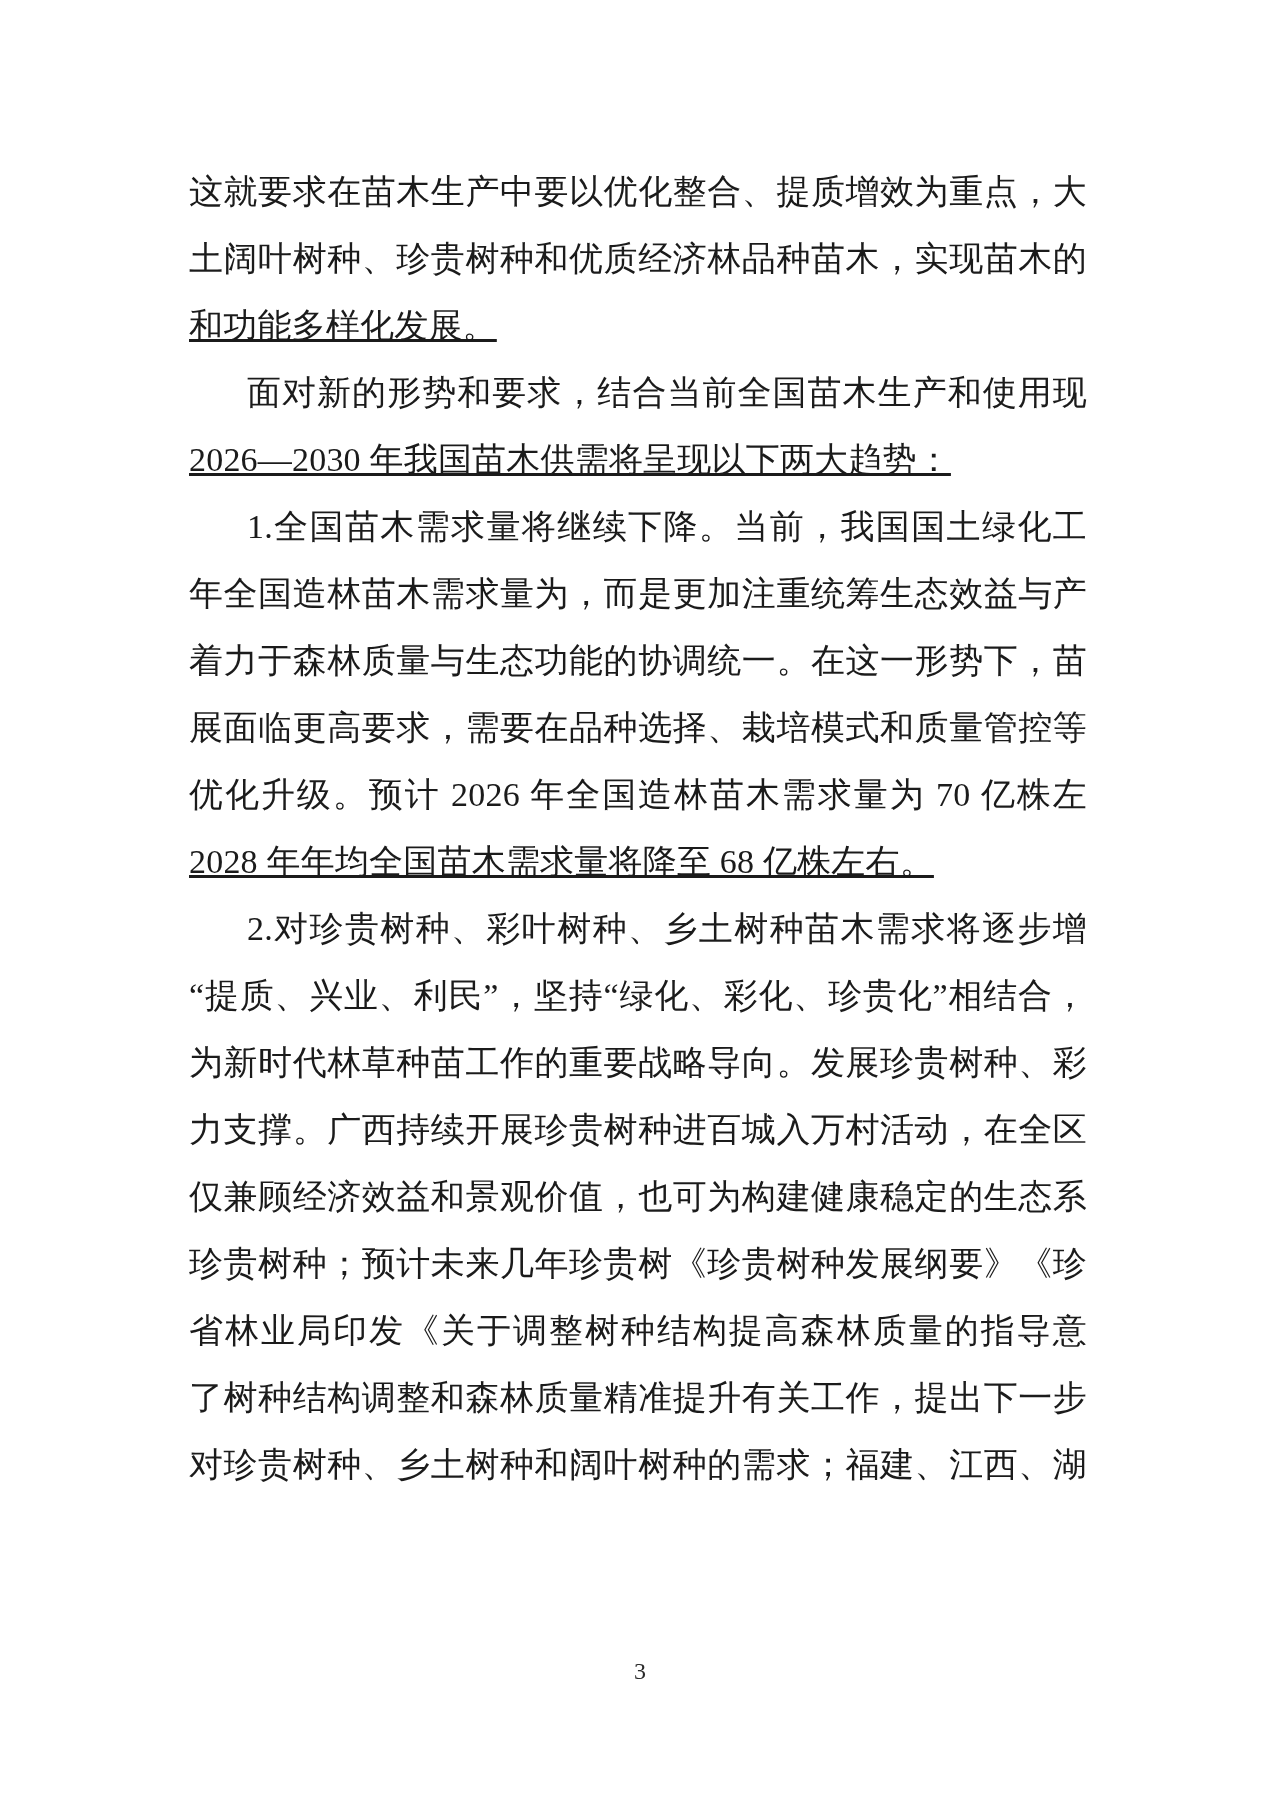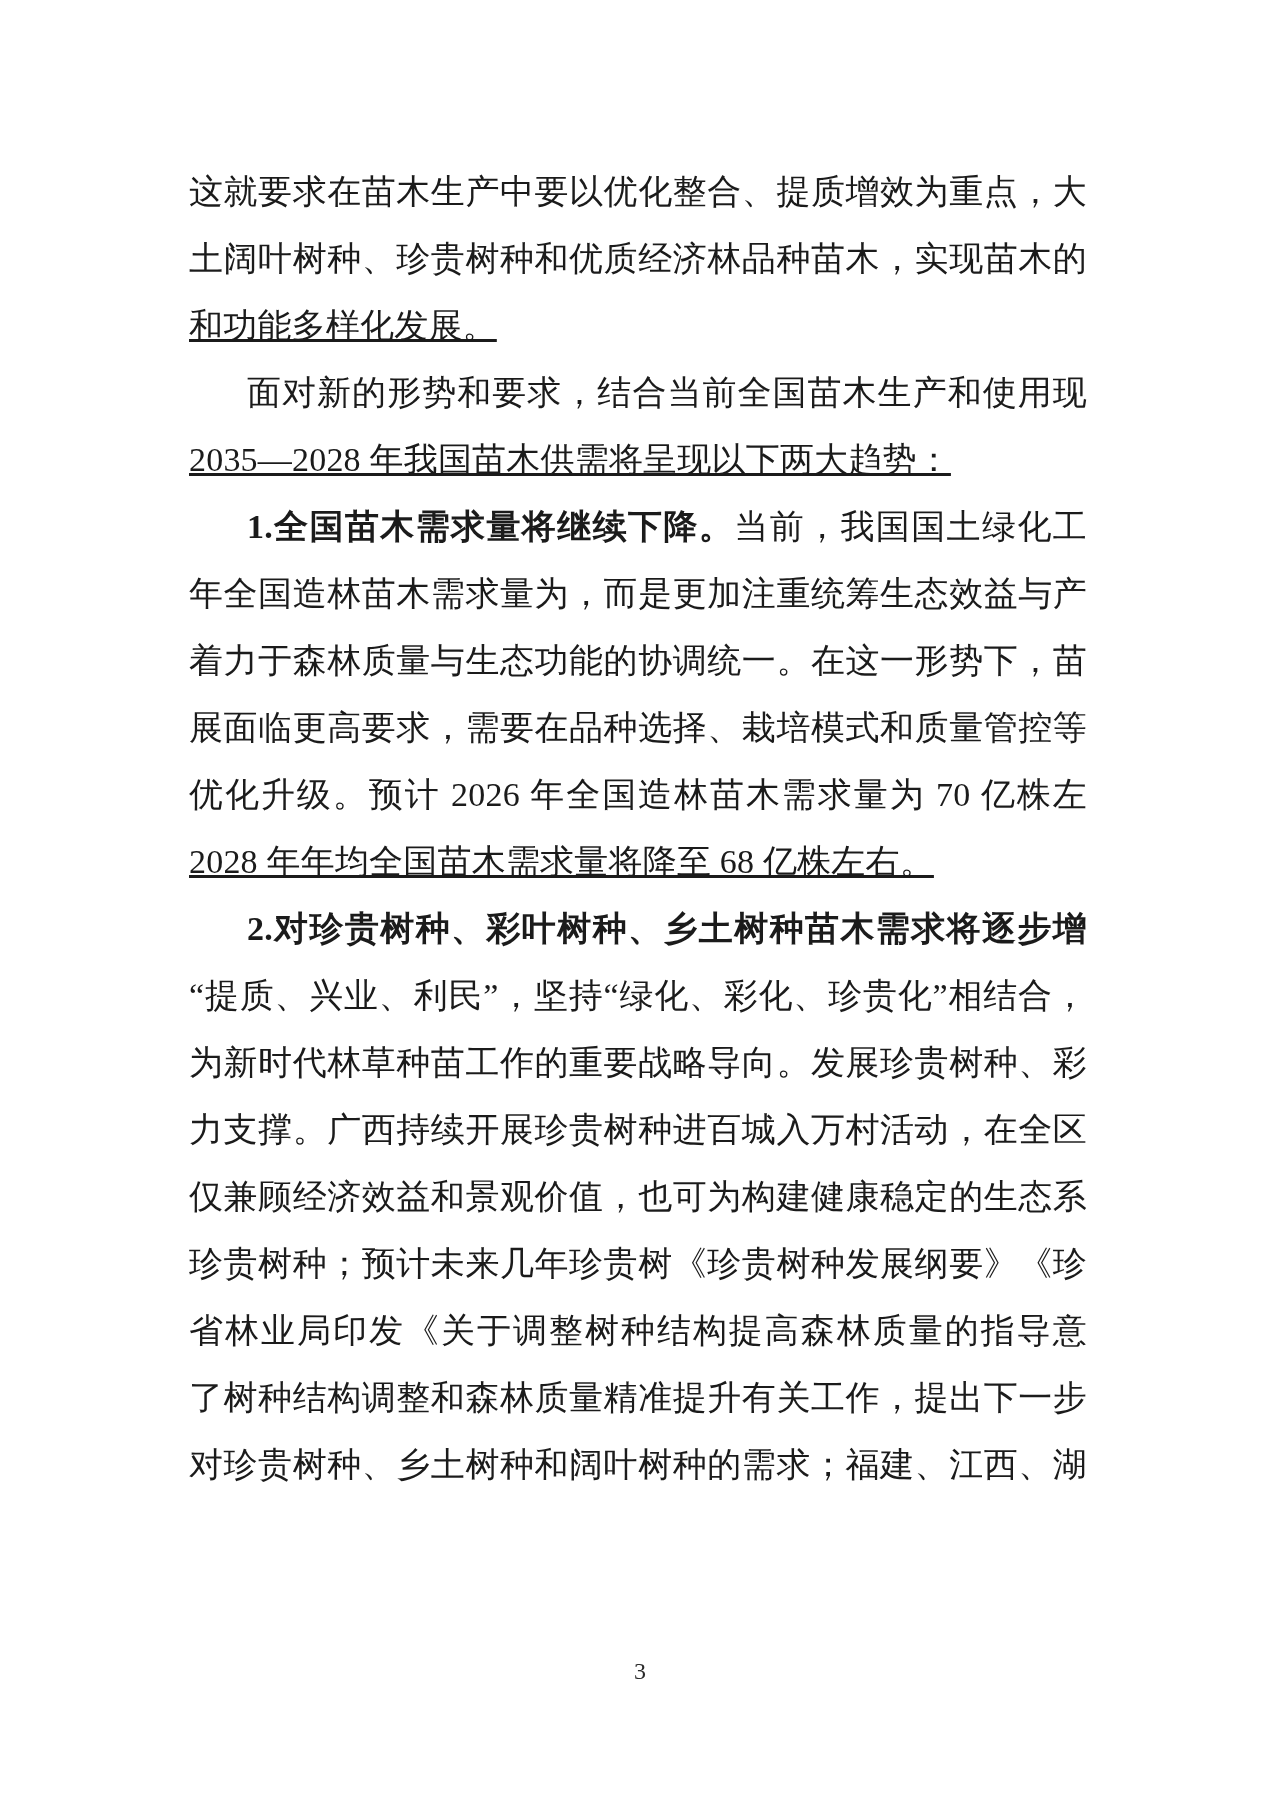--- a/index.html
+++ b/index.html
@@ -37,21 +37,21 @@
     letter-spacing: 0.2px;
   }
   .line.end {
     text-align-last: left;
     text-decoration: underline;
   }
   .line.indent {
     text-indent: 58px;
   }
   .bold-seg {
-    font-weight: bold;
+    font-weight: normal;
   }
   .page-num {
     position: absolute;
     top: 1655px;
     left: 0;
     width: 1280px;
     text-align: center;
     font-size: 24px;
     line-height: 32px;
     color: #2a2a2a;
@@ -64,21 +64,21 @@
   <div class="text-block">
 
     <div class="line"><span class="bold-seg"></span><span>这就要求在苗木生产中要以优化整合、提质增效为重点，大力培育乡</span></div>
 
     <div class="line"><span class="bold-seg"></span><span>土阔叶树种、珍贵树种和优质经济林品种苗木，实现苗木的高质量化</span></div>
 
     <div class="line end"><span class="bold-seg"></span><span>和功能多样化发展。</span></div>
 
     <div class="line indent"><span class="bold-seg"></span><span>面对新的形势和要求，结合当前全国苗木生产和使用现状，预计</span></div>
 
-    <div class="line end"><span class="bold-seg"></span><span>2035—2028 年我国苗木供需将呈现以下两大趋势：</span></div>
+    <div class="line end"><span class="bold-seg"></span><span>2026—2030 年我国苗木供需将呈现以下两大趋势：</span></div>
 
     <div class="line indent"><span class="bold-seg">1.全国苗木需求量将继续下降。</span><span>当前，我国国土绿化工作已不再</span></div>
 
     <div class="line"><span class="bold-seg"></span><span>年全国造林苗木需求量为，而是更加注重统筹生态效益与产业发展，</span></div>
 
     <div class="line"><span class="bold-seg"></span><span>着力于森林质量与生态功能的协调统一。在这一形势下，苗木产业发</span></div>
 
     <div class="line"><span class="bold-seg"></span><span>展面临更高要求，需要在品种选择、栽培模式和质量管控等方面持续</span></div>
 
     <div class="line"><span class="bold-seg"></span><span>优化升级。预计 2026 年全国造林苗木需求量为 70 亿株左右，2027—</span></div>

